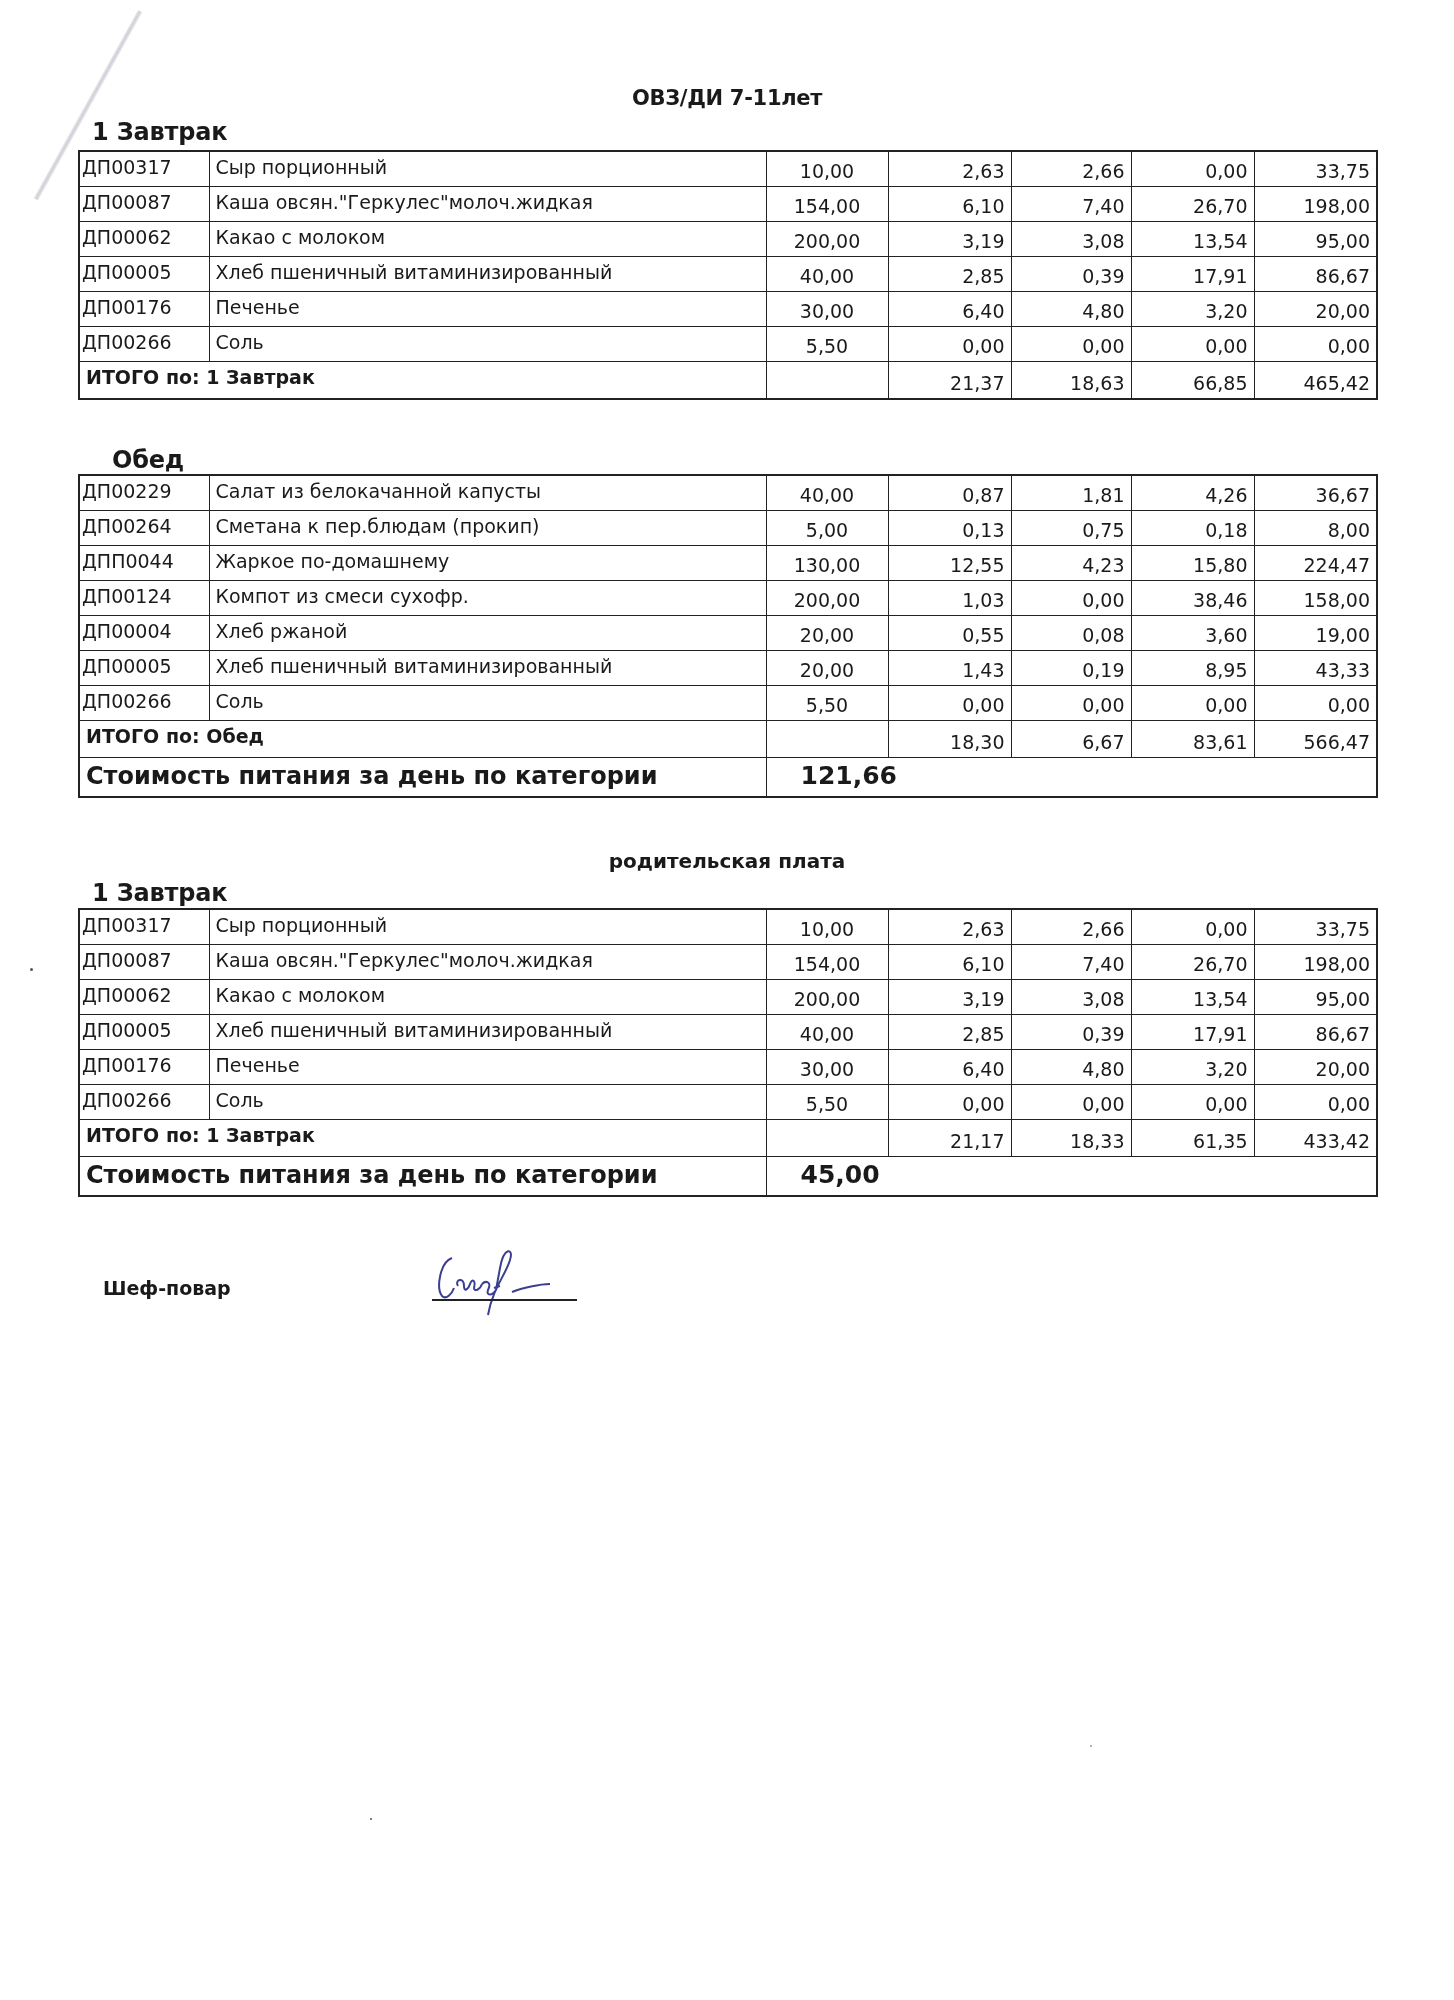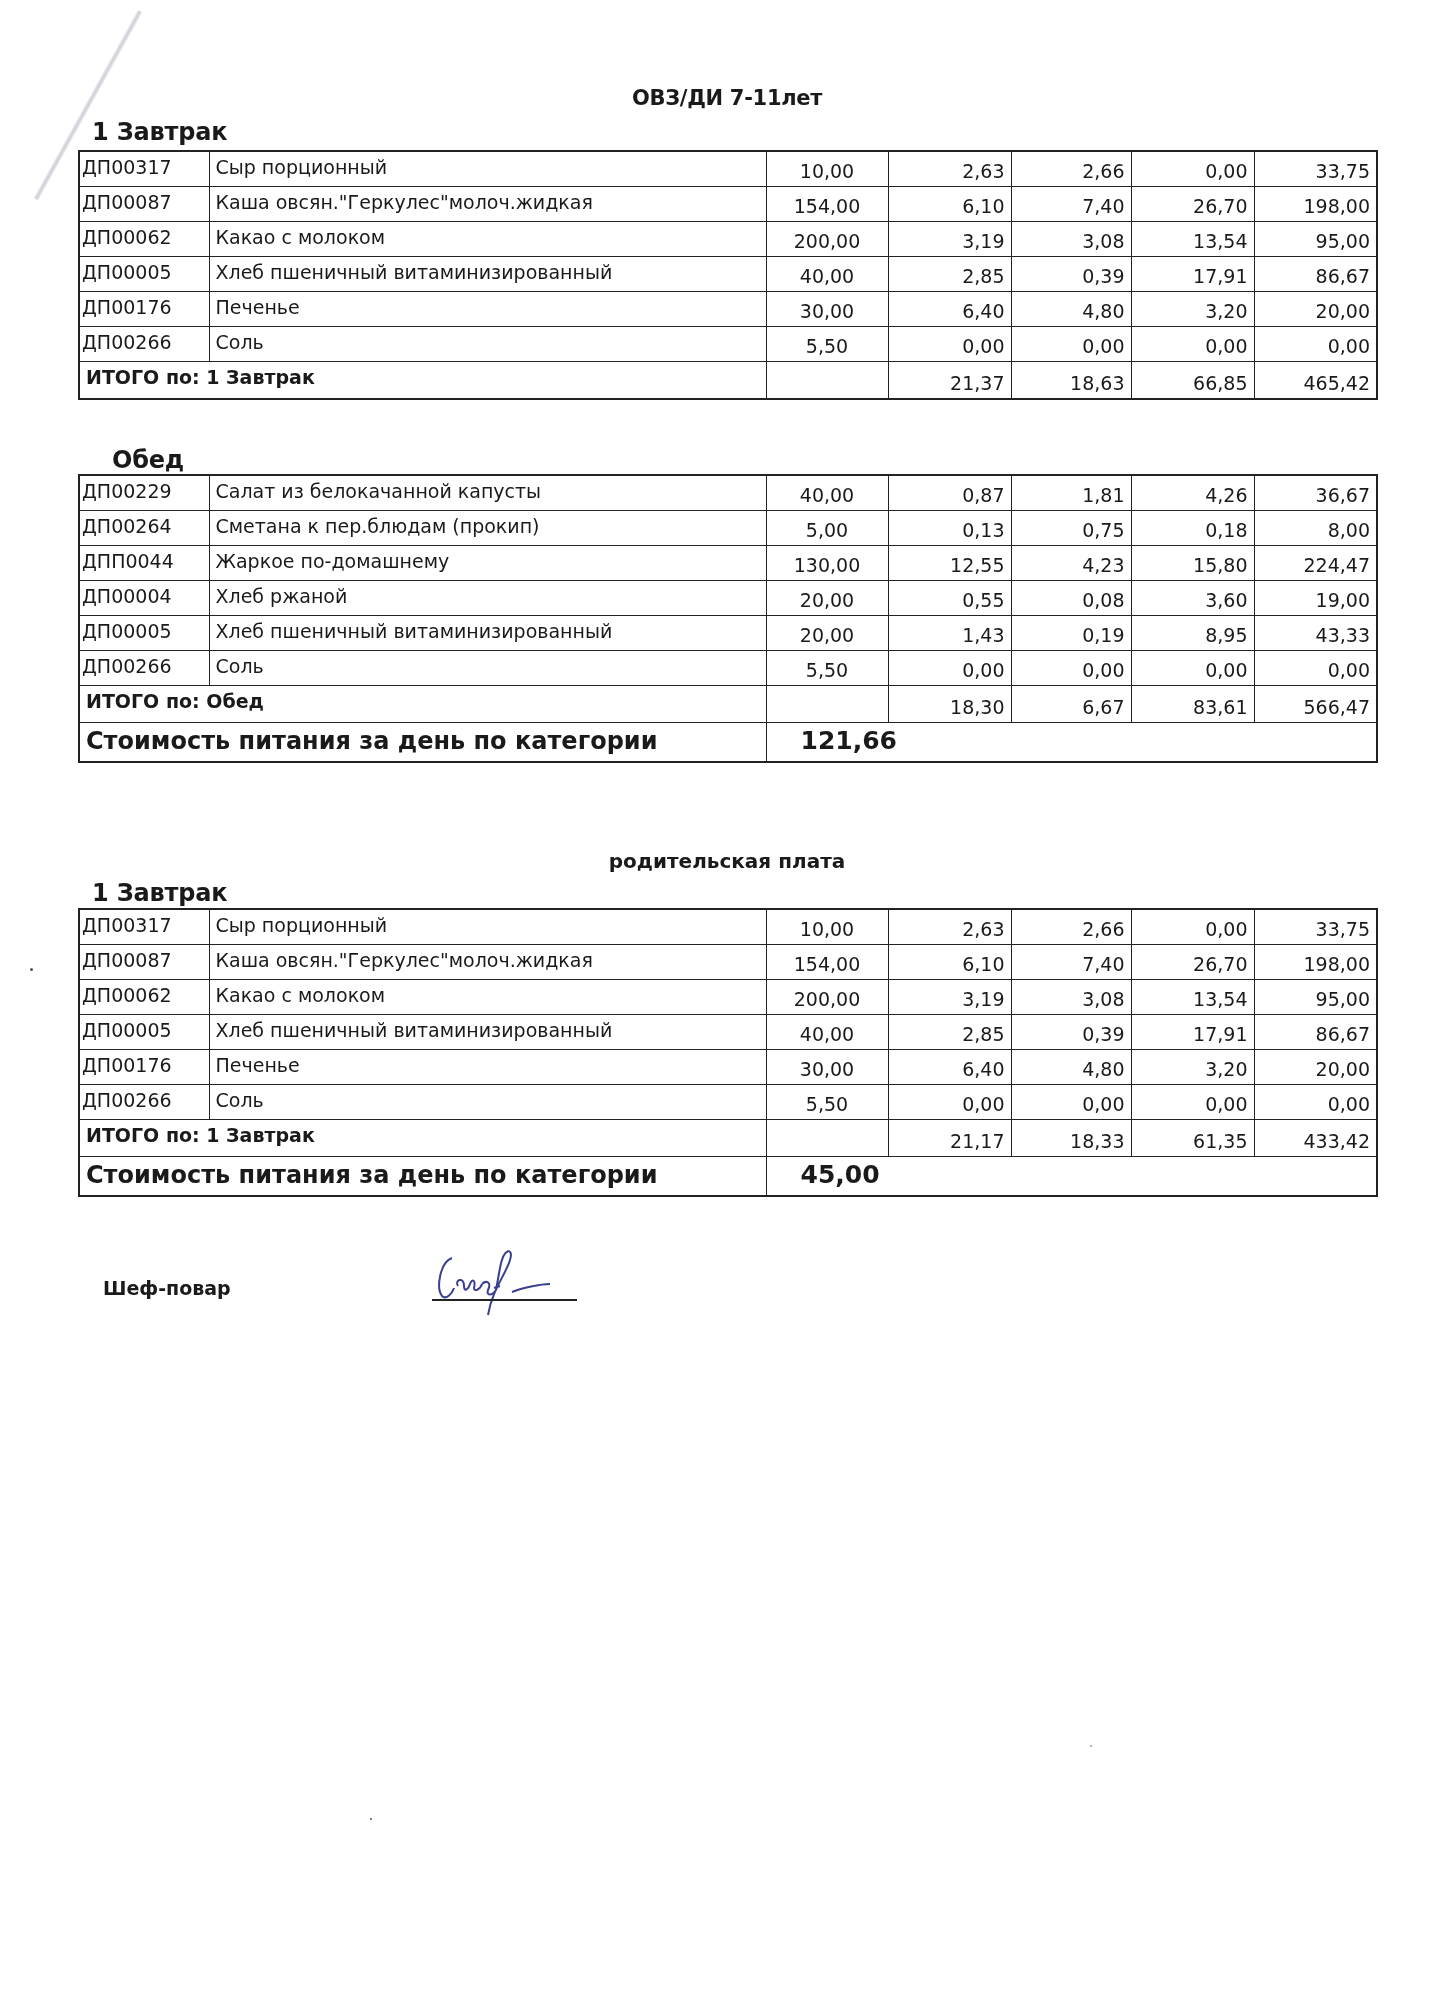--- a/index.html
+++ b/index.html
@@ -159,20 +159,29 @@
       <tr>
         <td class="code">ДПП0044</td>
         <td>Жаркое по-домашнему</td>
         <td class="grams">130,00</td>
         <td class="num">12,55</td>
         <td class="num">4,23</td>
         <td class="num">15,80</td>
         <td class="num">224,47</td>
       </tr>
       <tr>
+        <td class="code">ДП00124</td>
+        <td>Компот из смеси сухофр.</td>
+        <td class="grams">200,00</td>
+        <td class="num">1,03</td>
+        <td class="num">0,00</td>
+        <td class="num">38,46</td>
+        <td class="num">158,00</td>
+      </tr>
+      <tr>
         <td class="code">ДП00004</td>
         <td>Хлеб ржаной</td>
         <td class="grams">20,00</td>
         <td class="num">0,55</td>
         <td class="num">0,08</td>
         <td class="num">3,60</td>
         <td class="num">19,00</td>
       </tr>
       <tr>
         <td class="code">ДП00005</td>

